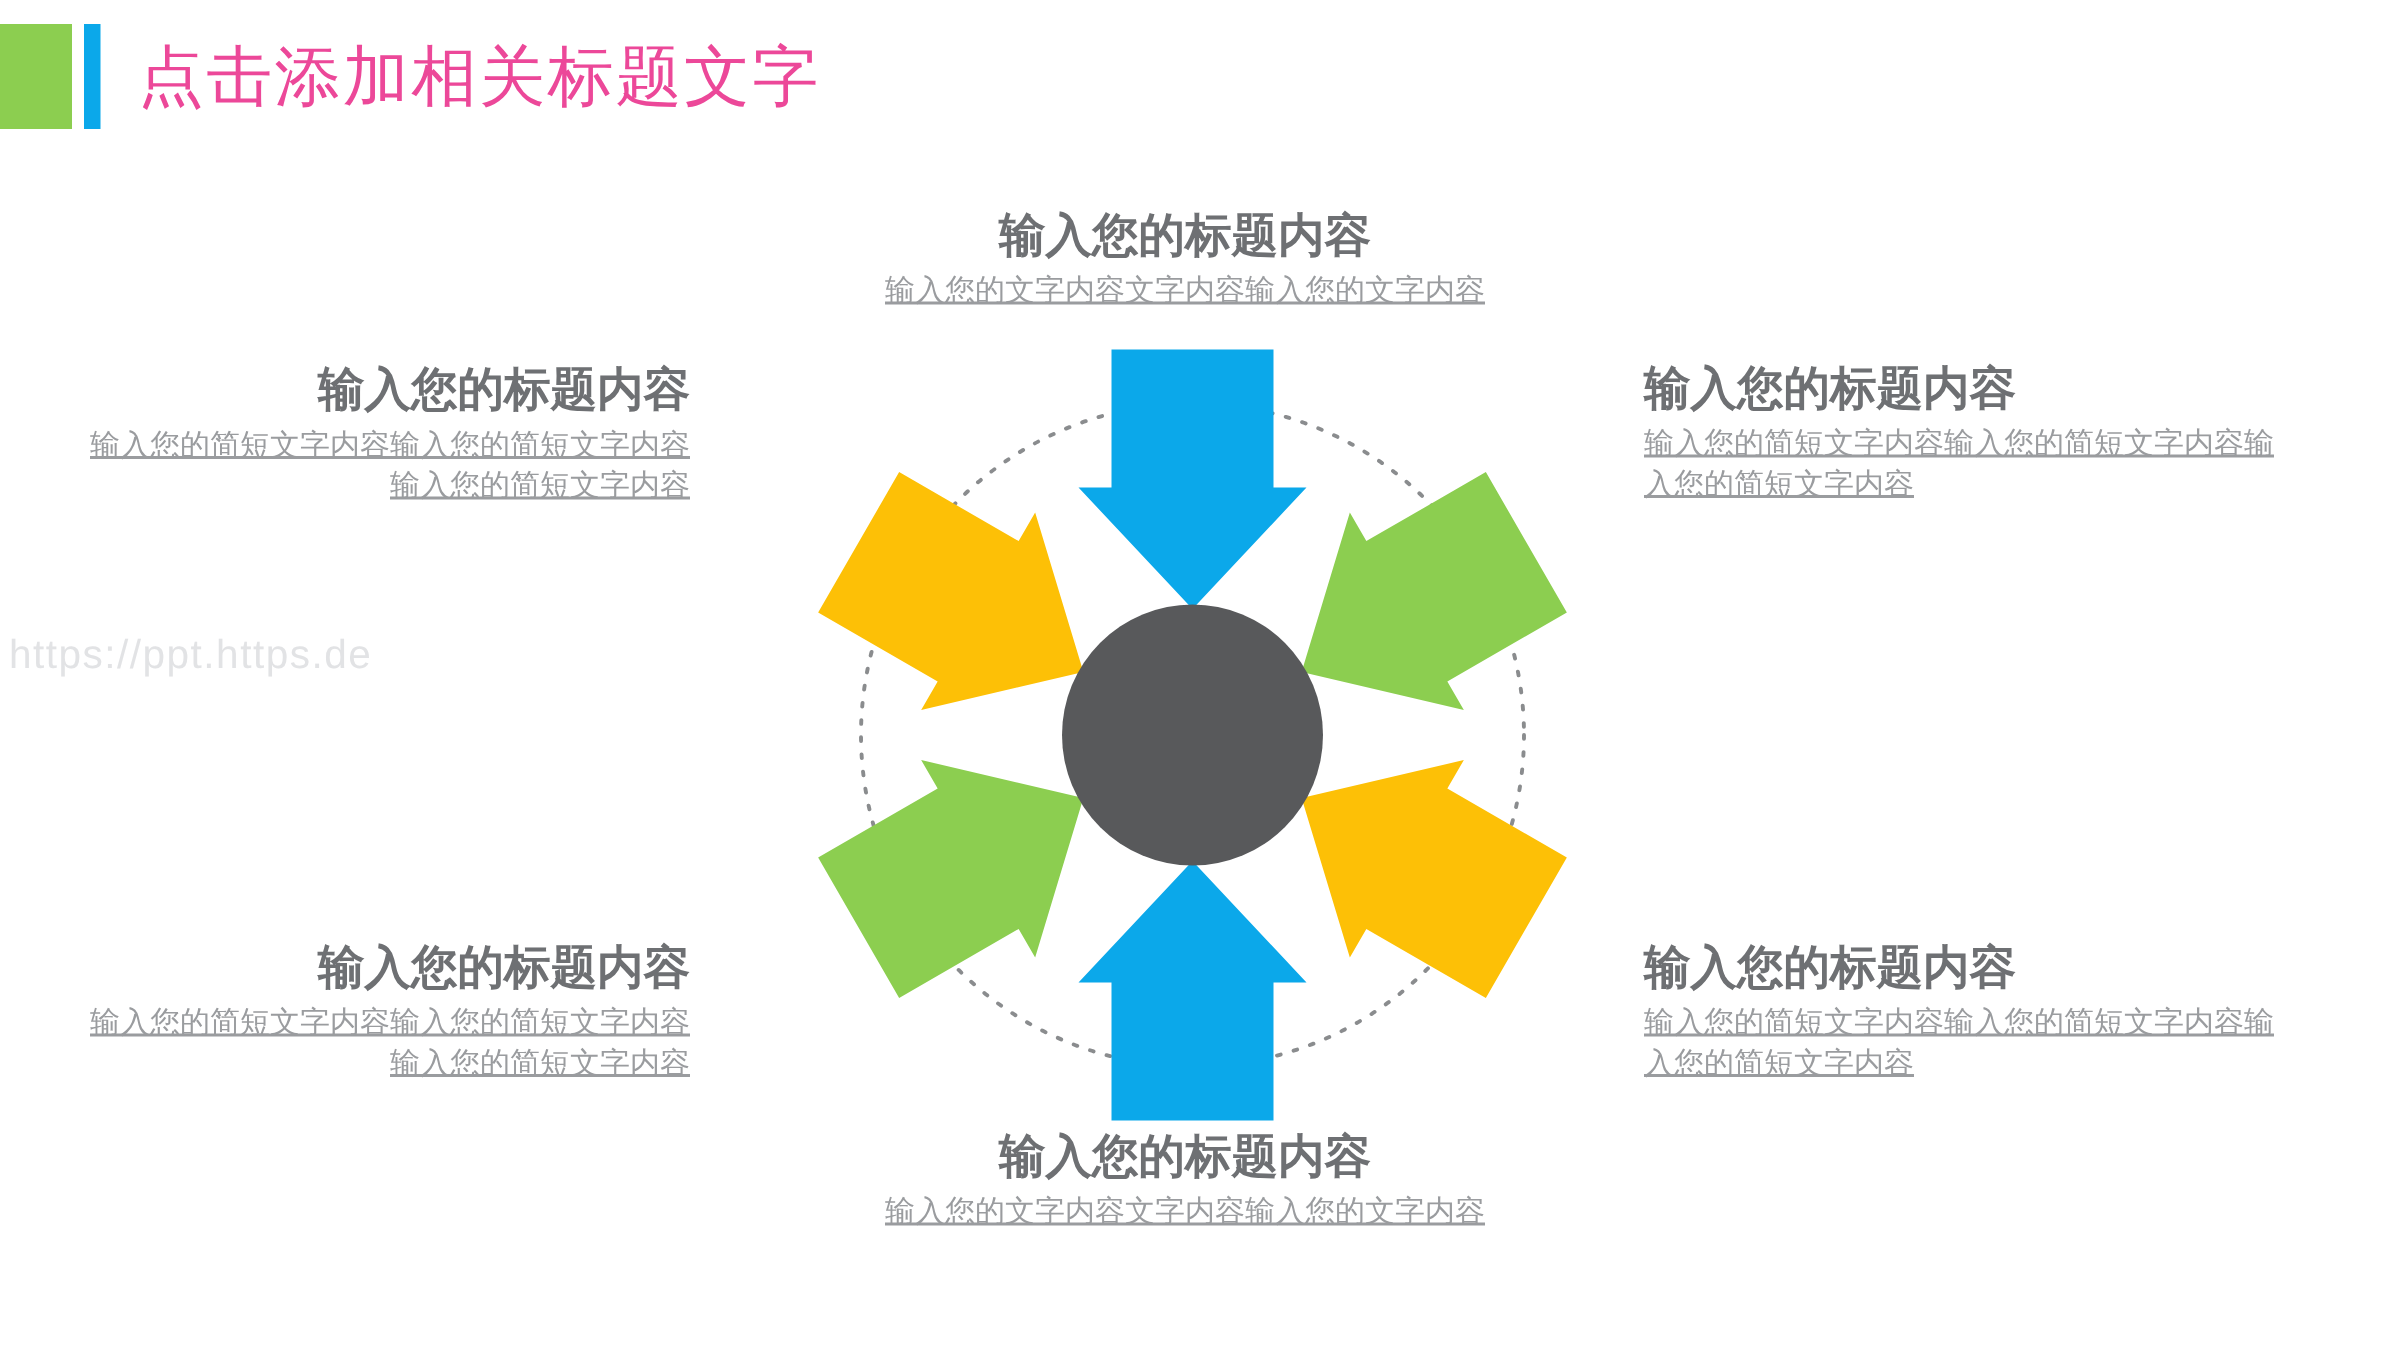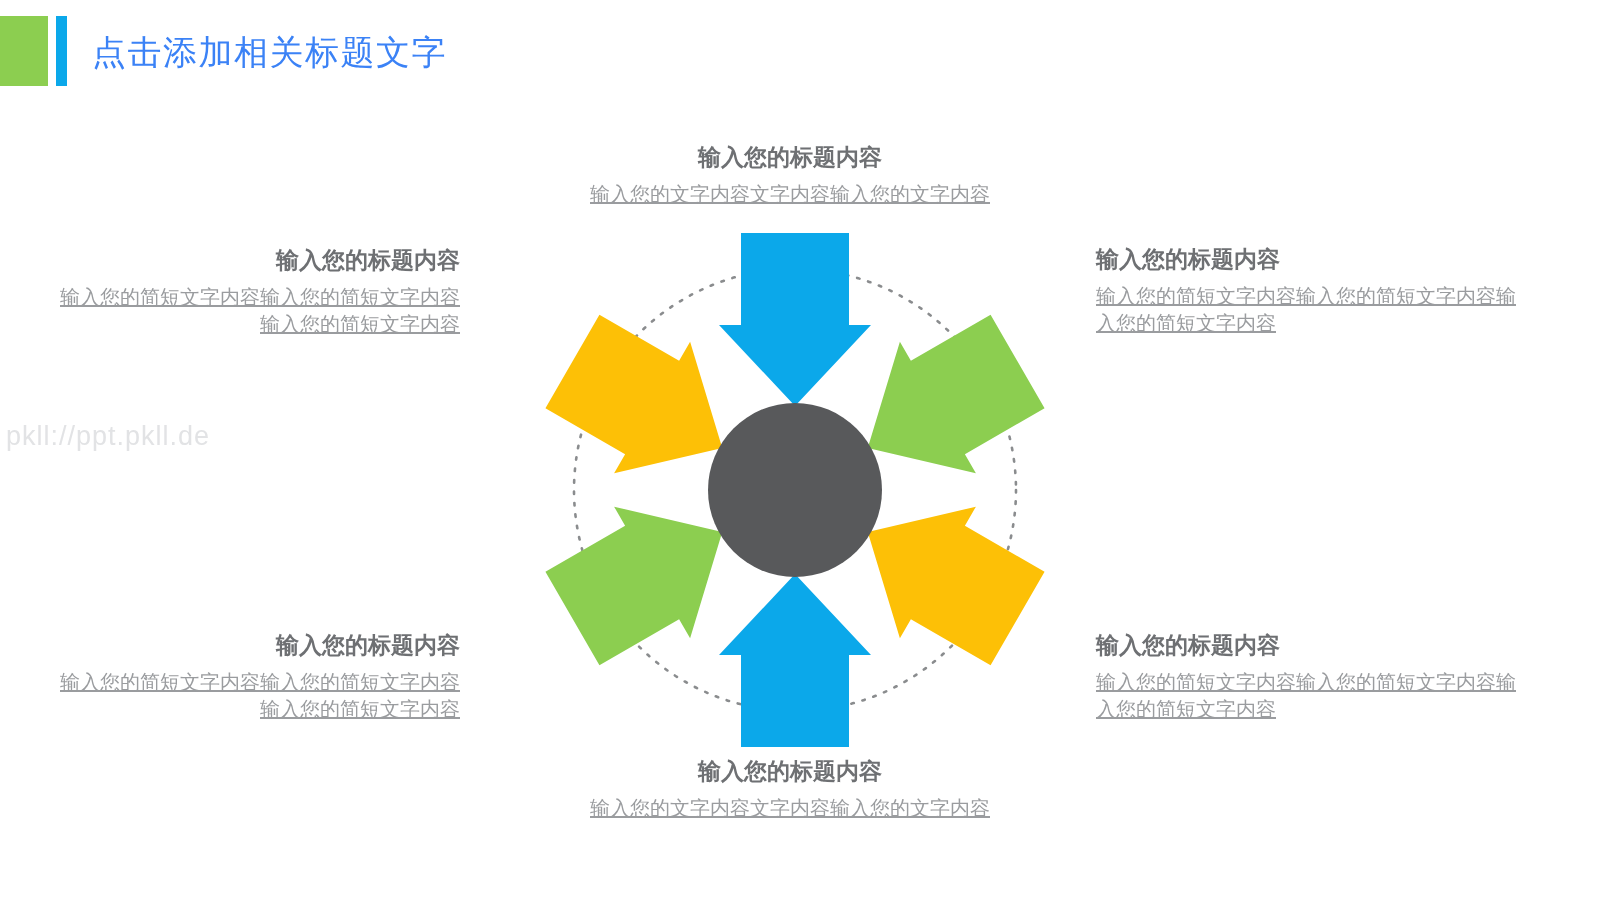--- a/index.html
+++ b/index.html
@@ -37,22 +37,22 @@
     left: 56px;
     top: 16px;
     width: 11px;
     height: 70px;
     background: #0BA8EA;
   }
   #header-title {
     position: absolute;
     left: 92px;
     top: 30px;
-    font-size: 34px;
-    color: #3b82f6;
+    font-size: 44px;
+    color: #ec4899;
     letter-spacing: 1.5px;
     white-space: nowrap;
     line-height: 44px;
   }
 
   
   #watermark {
     position: absolute;
     left: 6px;
     top: 421px;
@@ -71,21 +71,21 @@
     height: 550px;
   }
   #diagram svg {
     display: block;
   }
 
   
   .callout { position: absolute; }
   .callout .c-title {
     font-weight: bold;
-    font-size: 23px;
+    font-size: 31px;
     color: #6E7073;
     line-height: 34px;
     white-space: nowrap;
   }
   .callout .c-body {
     font-size: 20px;
     color: #9A9C9F;
     line-height: 27px;
     margin-top: 7px;
     text-decoration: underline;
@@ -105,21 +105,21 @@
 </style>
 </head>
 <body>
 
 <div id="header">
   <div id="header-green-block"></div>
   <div id="header-blue-bar"></div>
   <div id="header-title">点击添加相关标题文字</div>
 </div>
 
-<div id="watermark">pkll://ppt.pkll.de</div>
+<div id="watermark">https://ppt.https.de</div>
 
 <div id="diagram">
   <svg width="550" height="550" viewBox="0 0 550 550" xmlns="http://www.w3.org/2000/svg">
 
     <circle cx="275" cy="275" r="221" fill="none" stroke="#8A8C8E" stroke-width="2.6" stroke-dasharray="2.5 9" stroke-linecap="round"></circle>
 
     <g>
       <path fill="#0BA8EA" transform="rotate(0 275 275)" d="M 221 18
                L 329 18
                L 329 110

